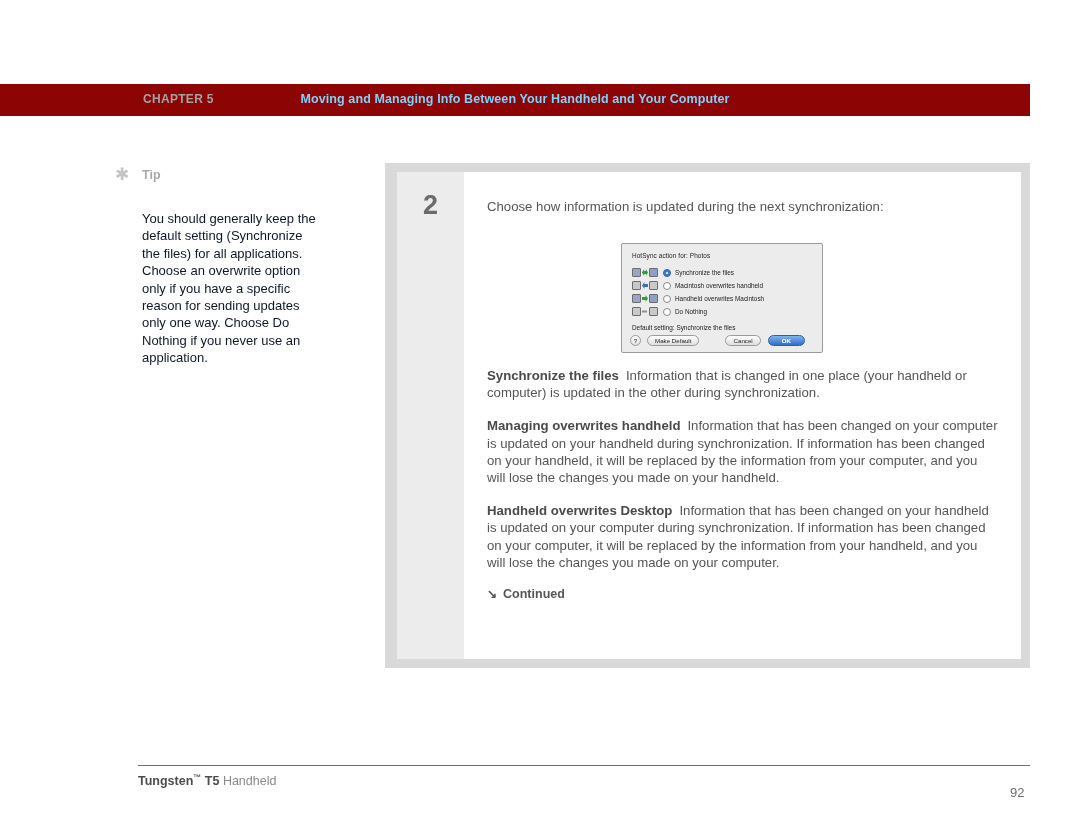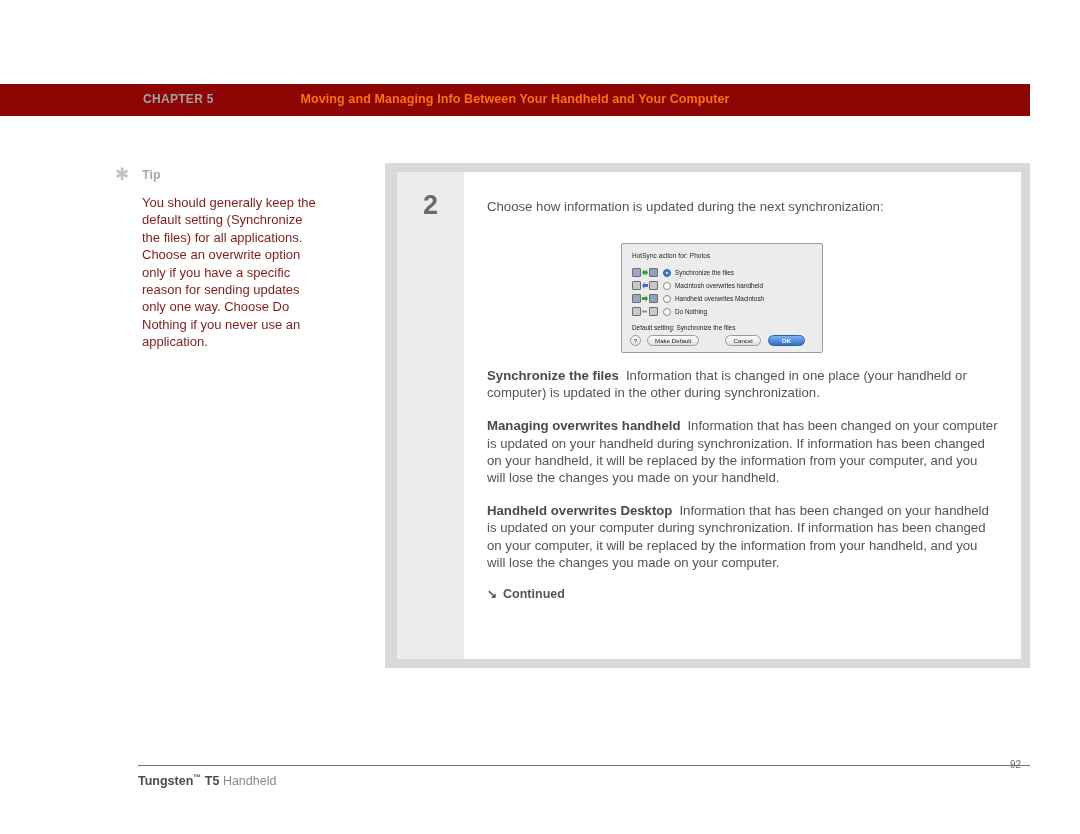--- a/index.html
+++ b/index.html
@@ -32,21 +32,21 @@
     font-size: 12px;
     font-weight: bold;
     letter-spacing: .3px;
   }
   #chapter-running-title {
     position: absolute;
     left: 0;
     top: 8px;
     width: 1030px;
     text-align: center;
-    color: #f97316;
+    color: #7dd3fc;
     font-size: 12.5px;
     font-weight: bold;
     letter-spacing: .1px;
   }
 
   
   #tip-block {
     position: absolute;
     left: 115px;
     top: 168px;
@@ -66,24 +66,24 @@
   }
   #tip-title {
     position: absolute;
     left: 27px;
     top: 0;
     font-size: 12.5px;
     font-weight: bold;
     color: #a8a8a8;
   }
   #tip-body {
-    margin-top: 8px;
+    margin-top: 24px;
     margin-left: 27px;
     width: 178px;
-    color: #7f1d1d;
+    color: #0f172a;
     font-size: 13px;
     line-height: 17.4px;
   }
 
   
   #step-panel {
     position: absolute;
     left: 385px;
     top: 163px;
     width: 645px;
@@ -316,22 +316,22 @@
   }
   #footer-left .tm {
     font-size: 8px;
     vertical-align: super;
     font-weight: bold;
     color: #4c4c4c;
   }
   #footer-page {
     position: absolute;
     left: 1010px;
-    top: 759px;
-    font-size: 10px;
+    top: 785px;
+    font-size: 13px;
     color: #6e6e6e;
   }
 </style>
 </head>
 <body>
 
 <div id="chapter-bar">
   <div id="chapter-running-title">Moving and Managing Info Between Your Handheld and Your Computer</div>
   <div id="chapter-label">CHAPTER 5</div>
 </div>

